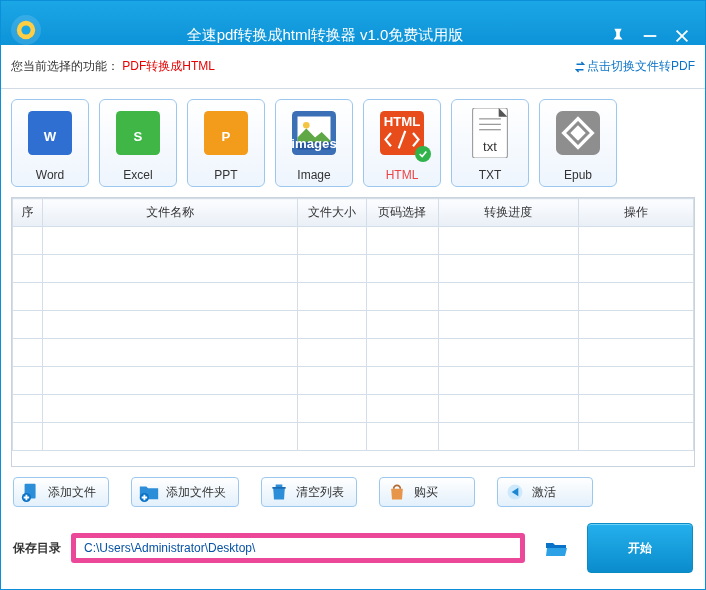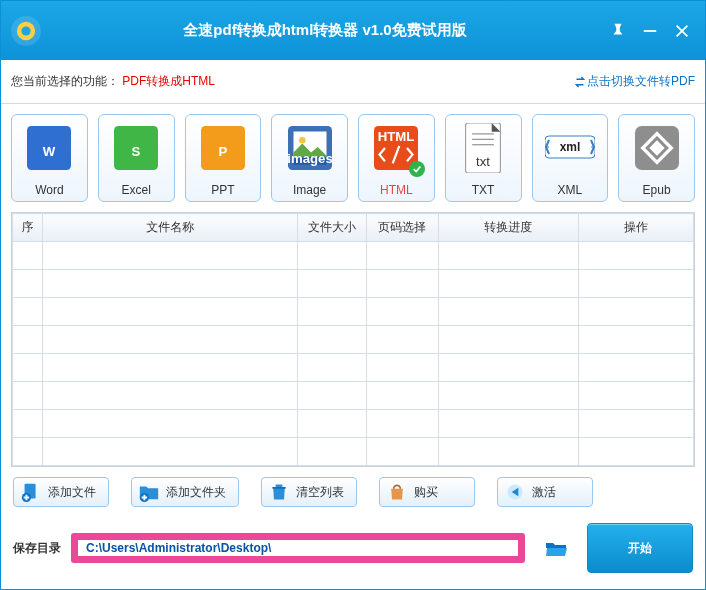--- a/index.html
+++ b/index.html
@@ -1,19 +1,19 @@
 <!DOCTYPE html>
 <html><head>
 <meta charset="utf-8">
 <style>
   *{box-sizing:border-box;margin:0;padding:0;font-family:"Microsoft YaHei",SimSun,sans-serif;font-size:12px;}
   body{background:#fff;}
   .window{width:706px;height:590px;border:1px solid #0a8fd8;background:#fff;display:flex;flex-direction:column;}
   
-  .titlebar{height:59px;background:linear-gradient(to bottom,#1ba6e6,#0d93d8);display:flex;align-items:center;color:#fff;font-weight:bold;position:relative;}
+  .titlebar{height:44px;background:linear-gradient(to bottom,#1ba6e6,#0d93d8);display:flex;align-items:flex-end;color:#fff;font-weight:normal;position:relative;}
   .logo{width:30px;height:30px;margin-left:10px;background:#fff2;border-radius:50%;display:flex;align-items:center;justify-content:center;}
   .logo svg{width:22px;height:22px;}
   .title{flex:1;text-align:center;font-size:15px;}
   .winbtns{display:flex;gap:14px;align-items:center;margin-right:14px;}
   .winbtns span{cursor:pointer;display:inline-flex;align-items:center;justify-content:center;width:18px;height:18px;}
   .winbtns svg{fill:#fff;}
   
   .funcbar{height:44px;border-bottom:1px solid #d0dbe5;display:flex;align-items:center;padding:12px 10px;justify-content:space-between;}
   .funcbar .left{color:#333;}
   .funcbar .left .red{color:#e60000;}
@@ -30,21 +30,21 @@
   table.grid{width:100%;border-collapse:collapse;table-layout:fixed;}
   table.grid th,table.grid td{border:1px solid #d4dee8;height:28px;text-align:center;font-weight:normal;}
   table.grid th{background:linear-gradient(to bottom,#fcfdff,#e9eff6);color:#333;}
   
   .actions{display:flex;gap:22px;padding:10px 12px 6px;align-items:center;}
   .abtn{height:30px;min-width:96px;border:1px solid #9cc8f0;border-radius:4px;background:linear-gradient(to bottom,#fff,#e3f0fb);display:inline-flex;align-items:center;padding:0 12px 0 6px;gap:6px;cursor:pointer;color:#333;}
   .abtn .aicon{width:22px;height:22px;display:inline-flex;align-items:center;justify-content:center;}
   
   .saverow{display:flex;align-items:center;padding:10px 12px 16px;gap:10px;}
   .saverow .slabel{color:#333;font-weight:bold;}
-  .pathbox{flex:1;height:30px;border:7px solid #ec4899;border-radius:3px;background:#fff;display:flex;align-items:center;padding:0 8px;color:#0753a5;font-weight:bold;font-family:Tahoma,Arial,sans-serif;}
+  .pathbox{flex:1;height:30px;border:5px solid #ec4899;border-radius:3px;background:#fff;display:flex;align-items:center;padding:0 8px;color:#0753a5;font-weight:normal;font-family:Tahoma,Arial,sans-serif;}
   .browse{width:42px;height:28px;display:flex;align-items:center;justify-content:center;cursor:pointer;}
   .startbtn{width:106px;height:50px;border:1px solid #0c8bc3;border-radius:4px;background:linear-gradient(to bottom,#24b0ec,#0b8ccc);display:flex;align-items:center;justify-content:center;color:#fff;font-size:22px;font-weight:bold;cursor:pointer;box-shadow:inset 0 1px 0 #6dd0f6;}
 </style>
 </head>
 <body>
 
 <div class="window">
 
   <div class="titlebar">
     <span class="logo">
@@ -150,31 +150,20 @@
             <text x="20" y="40" text-anchor="middle" font-size="9" fill="#333">txt</text>
             <line x1="10" y1="10" x2="30" y2="10" stroke="#888"></line>
             <line x1="10" y1="15" x2="30" y2="15" stroke="#888"></line>
             <line x1="10" y1="20" x2="30" y2="20" stroke="#888"></line>
           </svg>
         </div>
         <span class="lbl">TXT</span>
       </div>
       <div class="tile">
         <div class="ticon">
-          <svg width="50" height="40" viewBox="0 0 50 40">
-            <rect x="0" y="8" width="50" height="22" rx="4" fill="#fff" stroke="#3b7fc1"></rect>
-            <text x="25" y="23" text-anchor="middle" font-size="12" font-weight="bold" fill="#222">xml</text>
-            <path d="M4 19l-4 0M50 19l-4 0" stroke="#3b7fc1"></path>
-            <path d="M4 12l-3 7 3 7M46 12l3 7-3 7" stroke="#3b7fc1" fill="none" stroke-width="2"></path>
-          </svg>
-        </div>
-        <span class="lbl">XML</span>
-      </div>
-      <div class="tile">
-        <div class="ticon">
           <svg width="44" height="44" viewBox="0 0 40 40">
             <rect width="40" height="40" rx="6" fill="#8e8e8e"></rect>
             <path d="M20 7l13 13-13 13L7 20z" fill="none" stroke="#fff" stroke-width="3"></path>
             <path d="M20 13l7 7-7 7-7-7z" fill="#fff"></path>
           </svg>
         </div>
         <span class="lbl">Epub</span>
       </div>
     </div>
 

